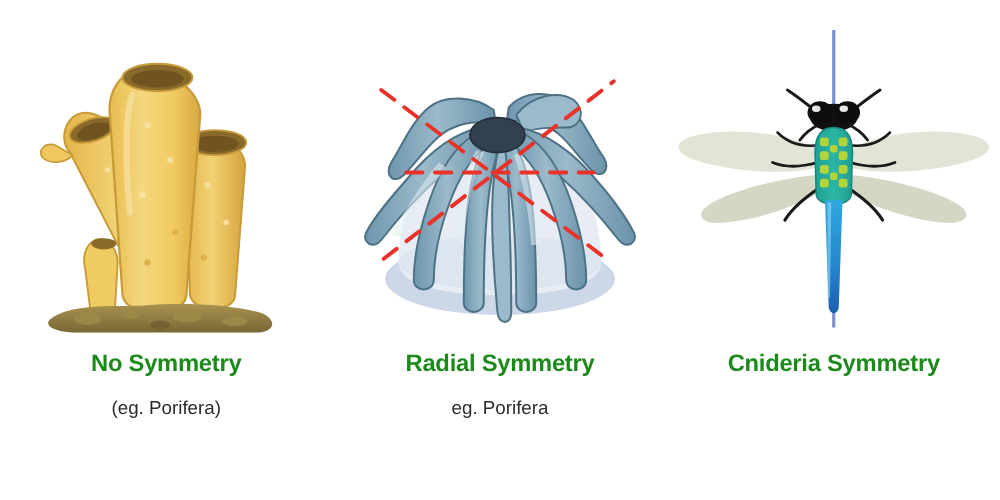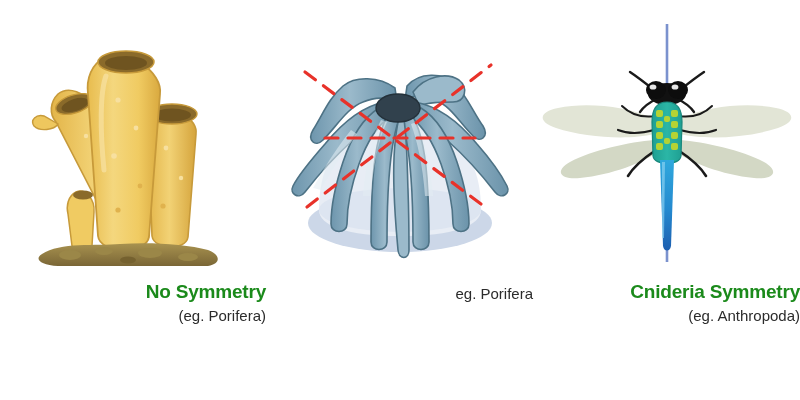--- a/index.html
+++ b/index.html
@@ -29,40 +29,40 @@
     position: absolute;
     left: 0;
     top: 10px;
     width: 266px;
     height: 265px;
   }
   .labels {
     position: absolute;
     left: 0;
     width: 266px;
-    text-align: right;
+    text-align: center;
   }
   #labels-no-symmetry { top: 281px; }
   #labels-radial      { top: 281px; }
   #labels-bilateral   { top: 281px; }
 
   .title {
     font-size: 19px;
     font-weight: bold;
     color: #1b8a1b;
     letter-spacing: -0.2px;
     line-height: 22px;
     white-space: nowrap;
   }
   .subtitle {
     font-size: 15px;
     font-weight: normal;
     color: #2b2b2b;
     line-height: 20px;
-    margin-top: 3px;
+    margin-top: 14px;
     white-space: nowrap;
   }
   svg { display: block; }
 </style>
 </head>
 <body>
 
 <div id="page">
 
   <div class="panel" id="panel-no-symmetry">
@@ -188,20 +188,21 @@
 
         <g stroke="#e8322a" stroke-width="3.2" stroke-linecap="round" stroke-dasharray="13 10">
           <line x1="40" y1="197" x2="224" y2="55"></line>
           <line x1="38" y1="62" x2="222" y2="200"></line>
           <line x1="58" y1="128" x2="208" y2="128"></line>
         </g>
       </svg>
     </div>
 
     <div class="labels" id="labels-radial">
+      <div class="title">Radial Symmetry</div>
       <div class="subtitle">eg. Porifera</div>
     </div>
   </div>
 
   <div class="panel" id="panel-bilateral">
 
     <div class="figure">
       <svg width="266" height="265" viewBox="0 0 266 265">
         <defs>
           <linearGradient id="abdGrad" x1="0" y1="0" x2="0" y2="1">
@@ -268,17 +269,16 @@
           </g>
         </g>
 
         <path d="M126 150 L140 150 L137 236 C136 242 130 242 129 236 Z" fill="url(#abdGrad)"></path>
         <path d="M128 152 L131 152 L130 228 L128 228 Z" fill="#8fd4f2" opacity="0.65"></path>
       </svg>
     </div>
 
     <div class="labels" id="labels-bilateral">
       <div class="title">Cnideria Symmetry</div>
-      <div class="subtitle">(eg. Anthropoda)</div>
     </div>
   </div>
 
 </div>
 
 </body></html>

